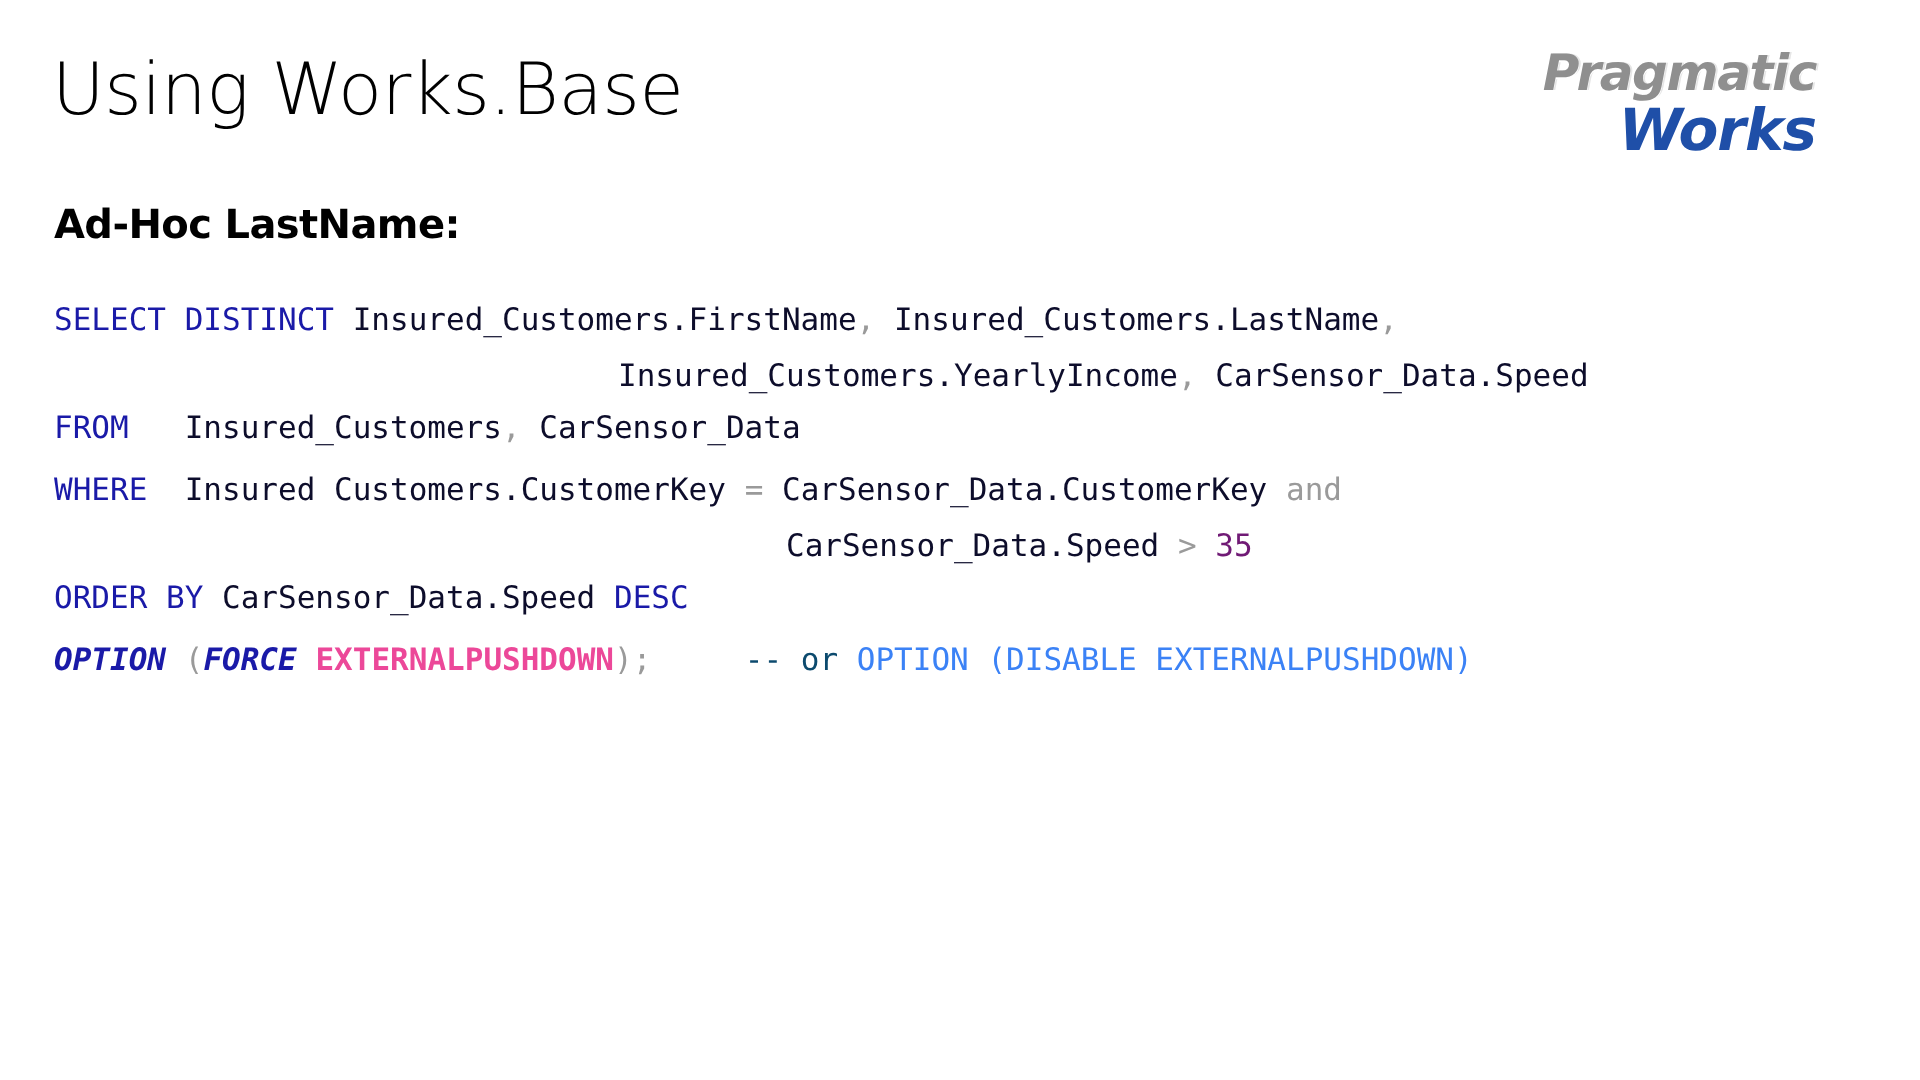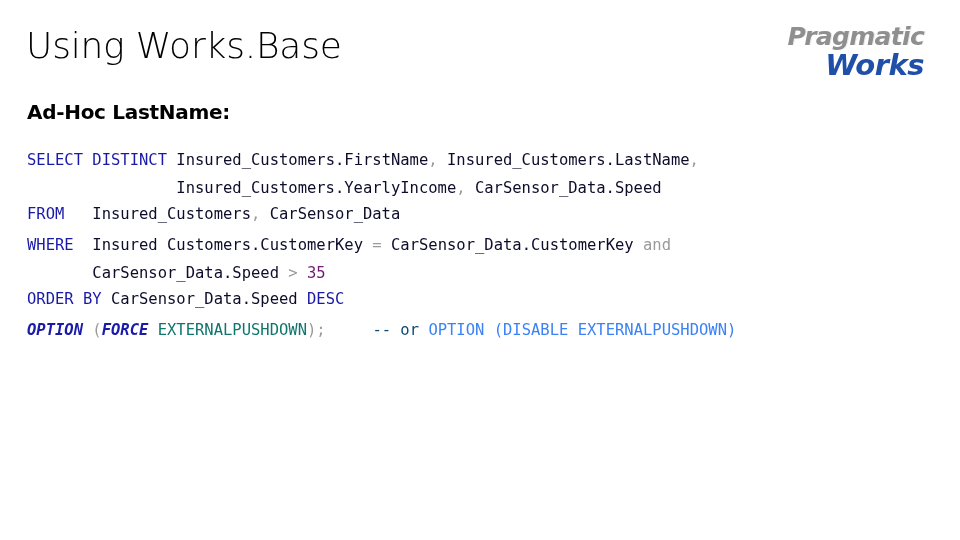--- a/index.html
+++ b/index.html
@@ -32,21 +32,21 @@
     font-weight: 300;
     letter-spacing: -0.2px;
     color: #000000;
     line-height: 1.1;
     white-space: nowrap;
   }
 
   
   .logo {
     position: absolute;
-    right: 36px;
+    right: 52px;
     top: 24px;
     width: 190px;
     height: 56px;
     text-align: right;
   }
   .logo-top {
     font-family: "DejaVu Sans", sans-serif;
     font-style: italic;
     font-weight: bold;
     font-size: 25px;
@@ -90,26 +90,27 @@
     font-size: 15.5px;
     line-height: 31.5px;
     white-space: pre;
     color: #111122;
   }
   .code-line {
     white-space: pre;
   }
   .code-line.tight {
     line-height: 22px;
+    text-align: center;
   }
 
   .kw      { color: #1a1aa8; }
   .kw-b    { color: #1a1aa8; font-weight: bold; font-style: italic; }
   .ident   { color: #0d0d2b; }
-  .ident-b { color: #0f766e; font-weight: normal; }
+  .ident-b { color: #ec4899; font-weight: bold; }
   .punct   { color: #9a9a9a; }
   .op      { color: #9a9a9a; }
   .num     { color: #701a75; }
   .comment { color: #0c4a6e; }
   .comment-b { color: #3b82f6; font-weight: normal; }
 </style>
 </head>
 <body>
 
 <div class="slide">

